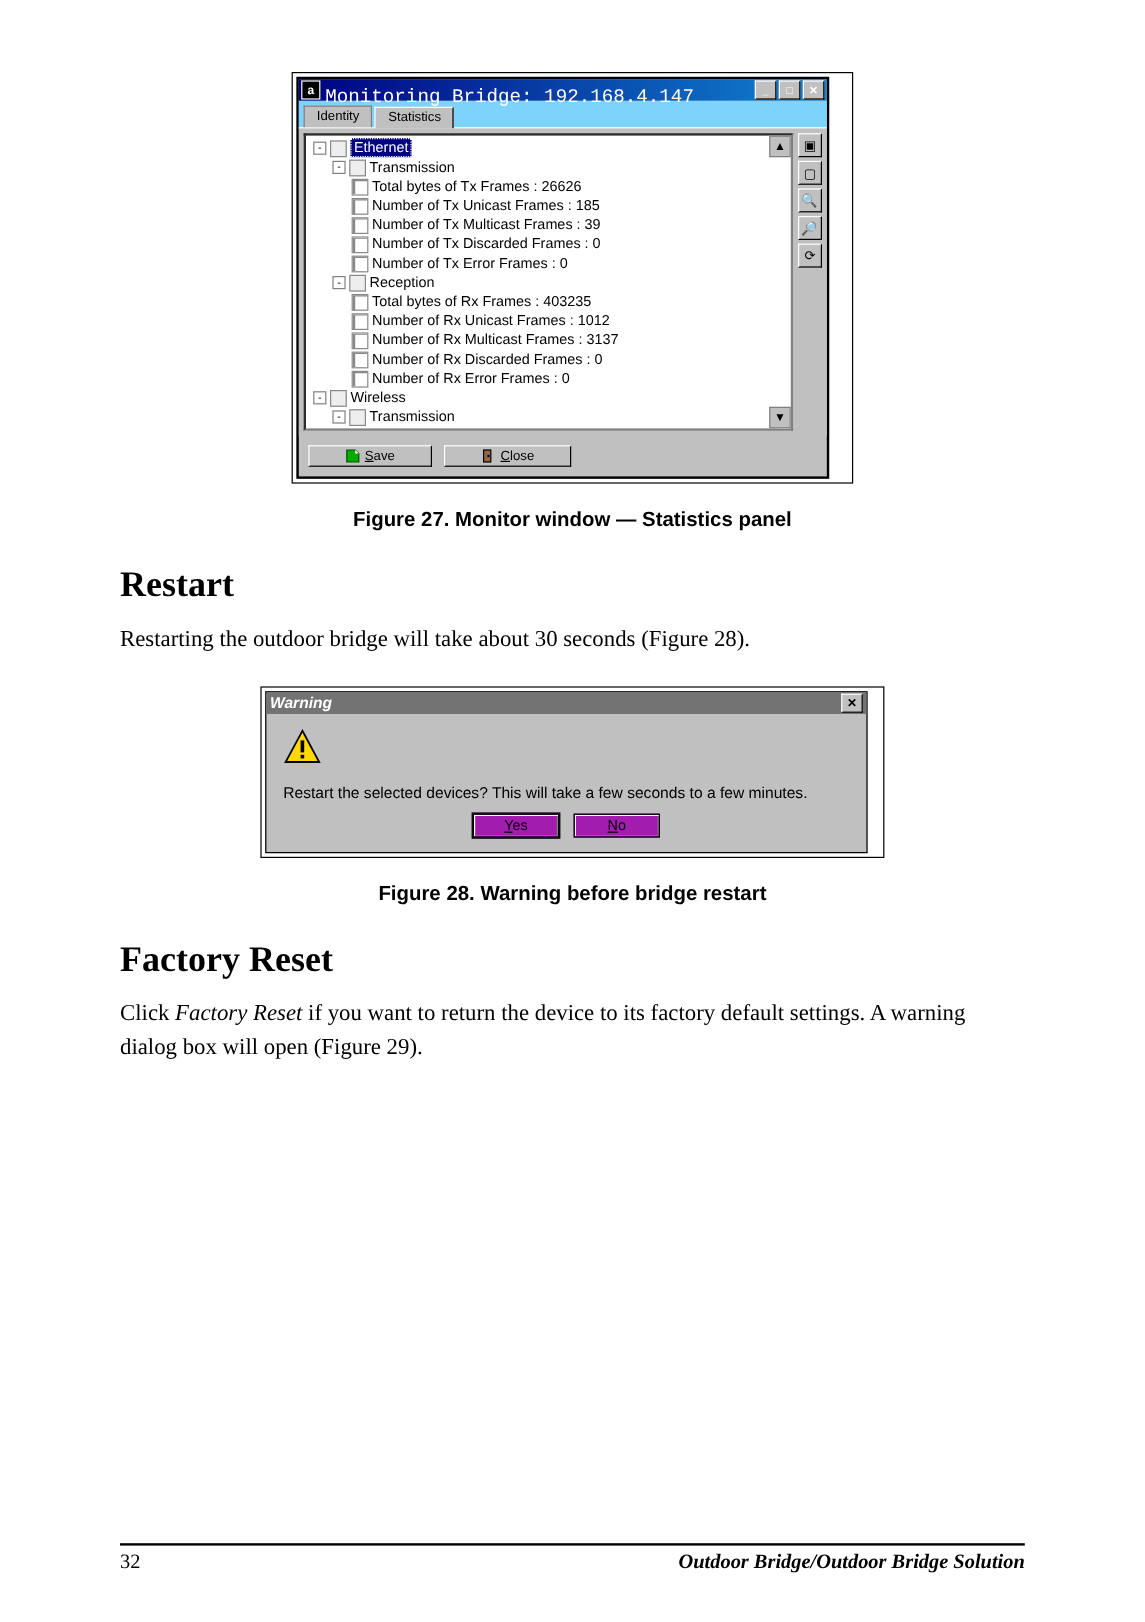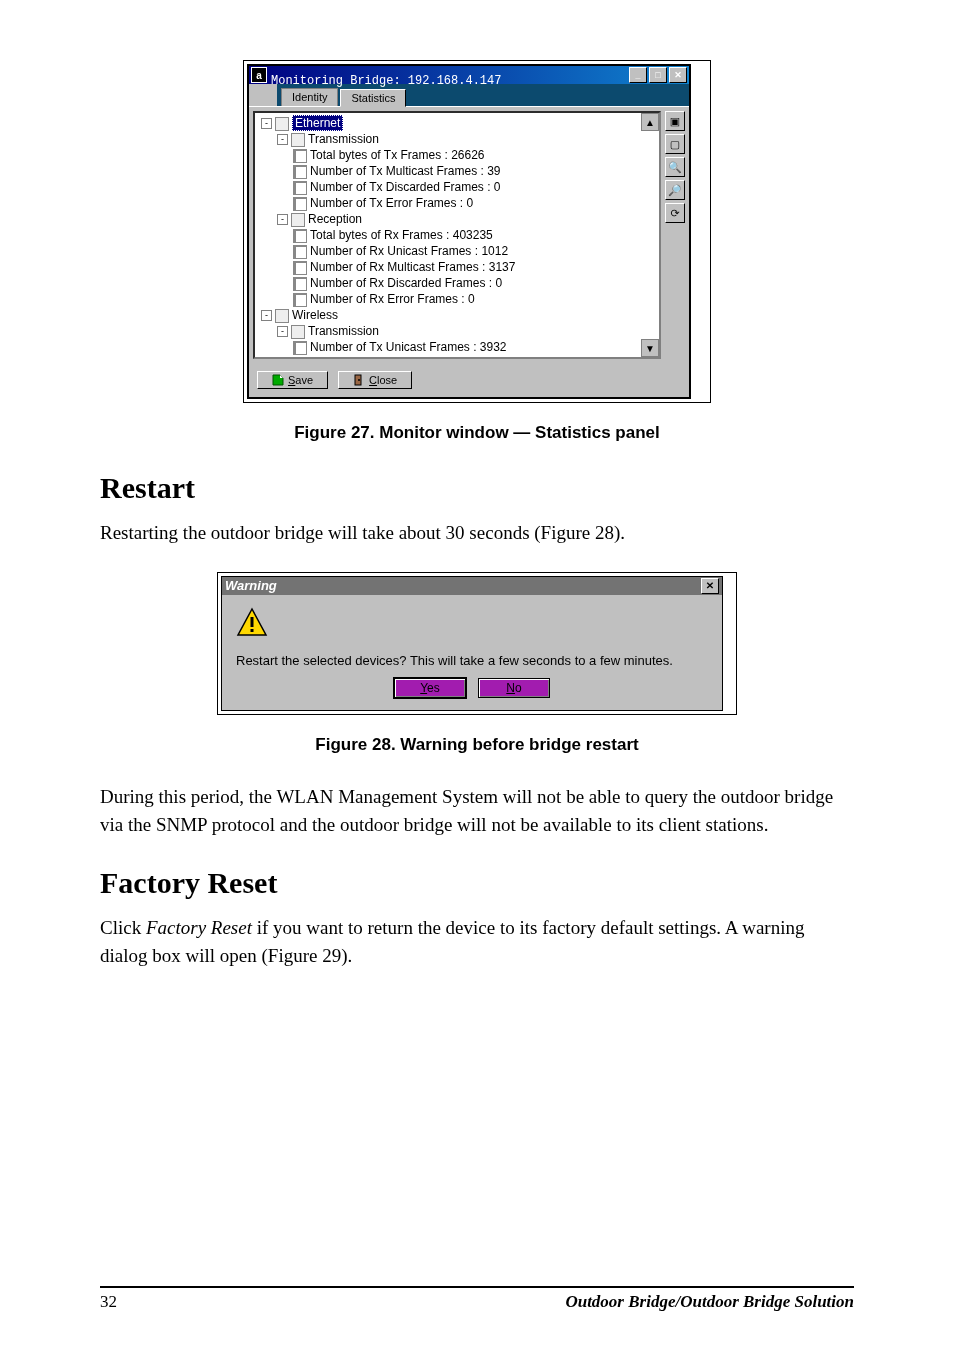--- a/index.html
+++ b/index.html
@@ -50,37 +50,36 @@
   }
   .win-titlebar .app-icon {
     width: 14px; height: 14px; margin-right: 4px;
     background: #000; border:1px solid #fff;
     display:flex;align-items:center;justify-content:center;
     font-size:10px; font-weight:bold; color:#fff;
   }
   .win-titlebar .title-text {
     flex: 1;
     font-family: "Courier New", monospace;
-    font-size: 12px;
+    font-size: 16px;
     margin-top: 11px;
   }
   .win-titlebar .win-btn {
     width: 16px; height: 14px;
     background: #c0c0c0;
     border: 1px solid #fff;
     border-right-color:#000; border-bottom-color:#000;
     margin-left: 2px;
     display:flex;align-items:center;justify-content:center;
     font-size:9px; font-weight:bold; line-height:1;
   }
   .win-tabs {
     display:flex;
     padding: 4px 4px 0 4px;
-    background:#0c4a6e;
-    margin-left:28px;
+    background:#7dd3fc;
   }
   .win-tab {
     padding: 2px 10px;
     background:#c0c0c0;
     border:1px solid #808080;
     border-bottom:none;
     margin-right:2px;
     font-size:11px;
   }
   .win-tab.active {
@@ -144,21 +143,21 @@
     margin-bottom:3px;
     display:flex;align-items:center;justify-content:center;
     font-size:11px;
   }
   .win-footer {
     display:flex;
     padding:8px;
     gap:10px;
   }
   .win-button {
-    padding:2px 14px;
+    padding:2px 30px;
     background:#c0c0c0;
     border:1px solid #fff;
     border-right-color:#000; border-bottom-color:#000;
     font-size:11px;
     display:flex;align-items:center;gap:4px;
   }
   .win-button .bico {
     width:12px;height:12px;display:inline-block;
   }
   .scroll-arrow {
@@ -259,20 +258,21 @@
           <span class="scroll-arrow" style="bottom:0;">▼</span>
           <div class="tree">
             <ul>
               <li>
                 <span class="exp">-</span><span class="ico"></span><span class="sel">Ethernet</span>
                 <ul>
                   <li>
                     <span class="exp">-</span><span class="ico"></span><span>Transmission</span>
                     <ul>
                       <li><span class="ico doc"></span><span>Total bytes of Tx Frames : 26626</span></li>
+                      <li><span class="ico doc"></span><span>Number of Tx Unicast Frames : 185</span></li>
                       <li><span class="ico doc"></span><span>Number of Tx Multicast Frames : 39</span></li>
                       <li><span class="ico doc"></span><span>Number of Tx Discarded Frames : 0</span></li>
                       <li><span class="ico doc"></span><span>Number of Tx Error Frames : 0</span></li>
                     </ul>
                   </li>
                   <li>
                     <span class="exp">-</span><span class="ico"></span><span>Reception</span>
                     <ul>
                       <li><span class="ico doc"></span><span>Total bytes of Rx Frames : 403235</span></li>
                       <li><span class="ico doc"></span><span>Number of Rx Unicast Frames : 1012</span></li>
@@ -351,21 +351,20 @@
       </div>
       <div class="dlg-buttons">
         <div class="btn default"><span class="underline-accel">Y</span>es</div>
         <div class="btn"><span class="underline-accel">N</span>o</div>
       </div>
     </div>
   </div>
 
   <div class="fig-caption">Figure 28.  Warning before bridge restart</div>
 
-  <p class="body">During this period, the WLAN Management System will not be able to query the outdoor bridge via the SNMP protocol and the outdoor bridge will not be available to its client stations.</p>
 
   <h2 class="section">Factory Reset</h2>
   <p class="body">
     <span>Click </span><em>Factory Reset</em><span> if you want to return the device to its factory default settings. A warning dialog box will open (Figure 29).</span>
   </p>
 
   <div class="footer">
     <span>32</span>
     <span class="doc-name">Outdoor Bridge/Outdoor Bridge Solution</span>
   </div>

